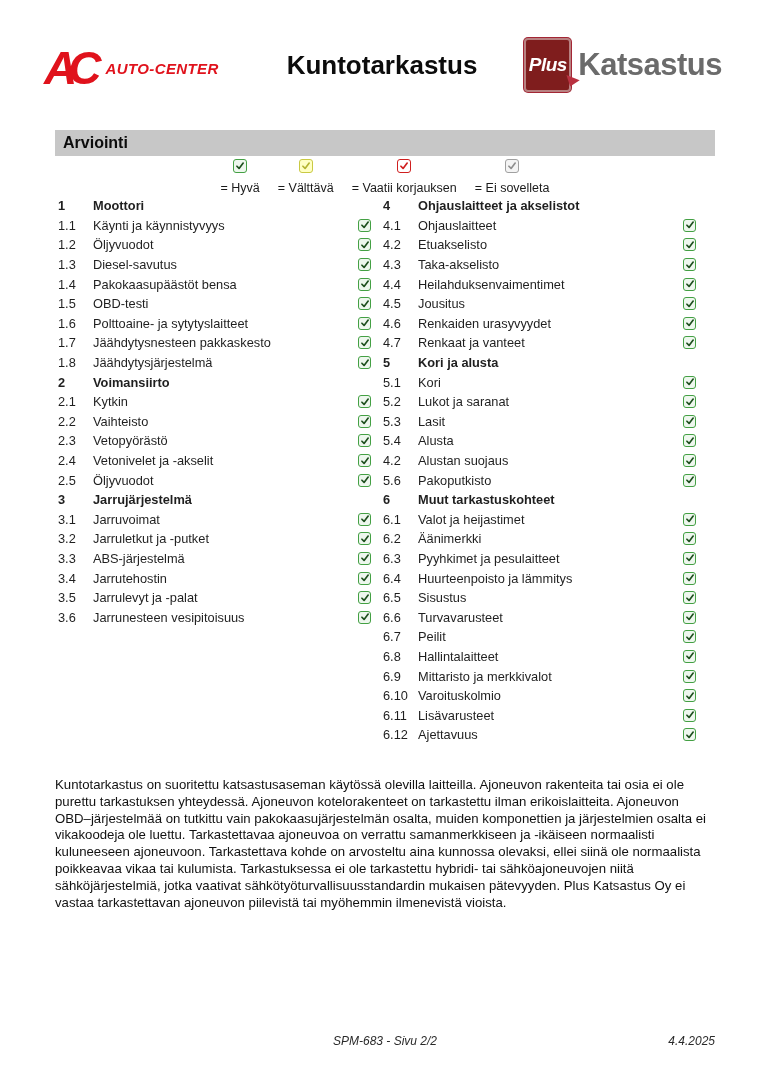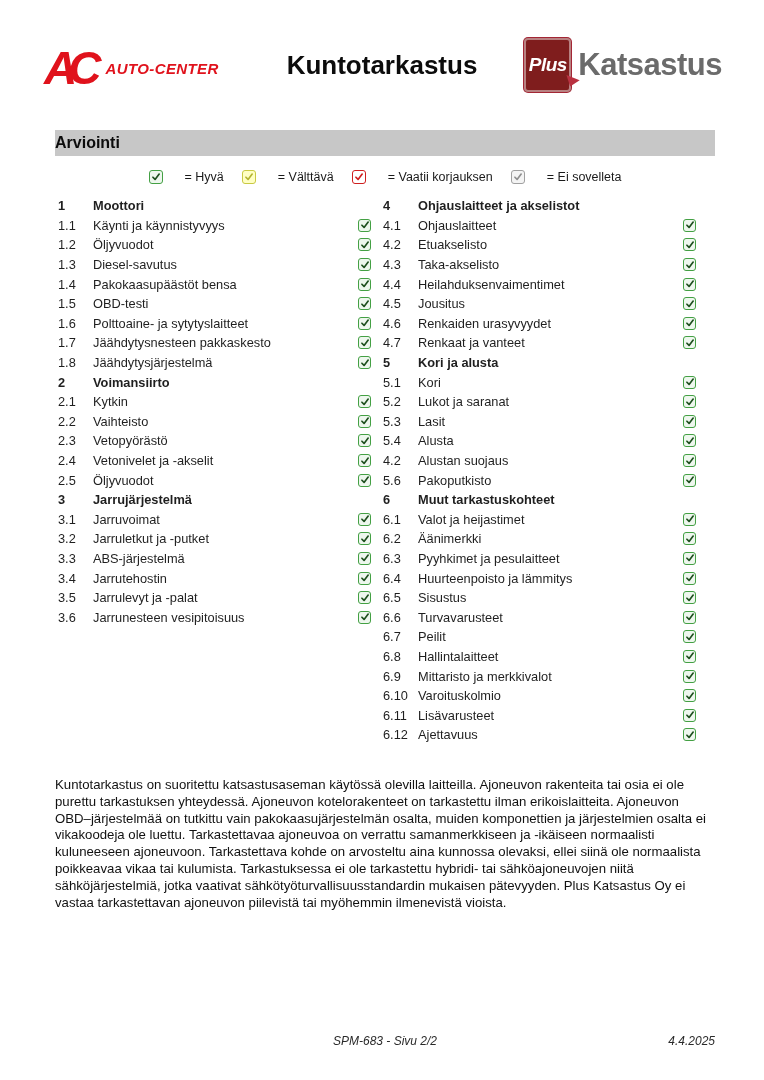--- a/index.html
+++ b/index.html
@@ -21,28 +21,28 @@
                 border-radius: 4px; display: flex; align-items: center; justify-content: center;
                 box-shadow: inset 0 0 0 2px rgba(255,255,255,.45), 0 0 0 1px #a32635; }
   .plus-txt { color: #ffffff; font-style: italic; font-weight: bold; font-size: 19px; letter-spacing: -.5px; }
   .plus-tail { position: absolute; right: -8px; bottom: 7px; width: 0; height: 0;
                border-top: 9px solid transparent; border-bottom: 3px solid transparent;
                border-left: 11px solid #b93140; transform: rotate(-18deg); }
   .kats-text { font-size: 31px; font-weight: bold; color: #6b6b6b; margin-left: 7px; letter-spacing: -.5px; }
 
   
   .section-bar { position: absolute; left: 55px; top: 130px; width: 660px; height: 26px;
-                 background: #c7c7c7; line-height: 26px; 
+                 background: #c7c7c7; line-height: 26px; padding-left: 8px;
                  font-size: 16px; font-weight: bold; color: #0c0c0c; }
 
   
   .legend { position: absolute; left: 55px; top: 167px; width: 660px; height: 20px;
             display: flex; justify-content: center; align-items: center; gap: 18px;
             font-size: 12.5px; color: #1a1a1a; }
-  .legend-item { display: flex; align-items: center; gap: 22px; }
+  .legend-item { display: flex; align-items: center; gap: 8px; flex-direction: column; }
 
   
   .cb { display: inline-flex; align-items: center; justify-content: center;
         width: 14px; height: 14px; border-radius: 3px; border: 1.5px solid; flex: 0 0 auto; }
   .cb svg { width: 10px; height: 10px; display: block; }
   .cb.good   { border-color: #44a044; background: #eef7ee; color: #1e4f1e; }
   .cb.fair   { border-color: #c9c943; background: #ffffc4; color: #b4b432; }
   .cb.repair { border-color: #cf1f1f; background: #ffffff; color: #cf1f1f; }
   .cb.na     { border-color: #a0a0a0; background: #f4f4f4; color: #8f8f8f; }
 

